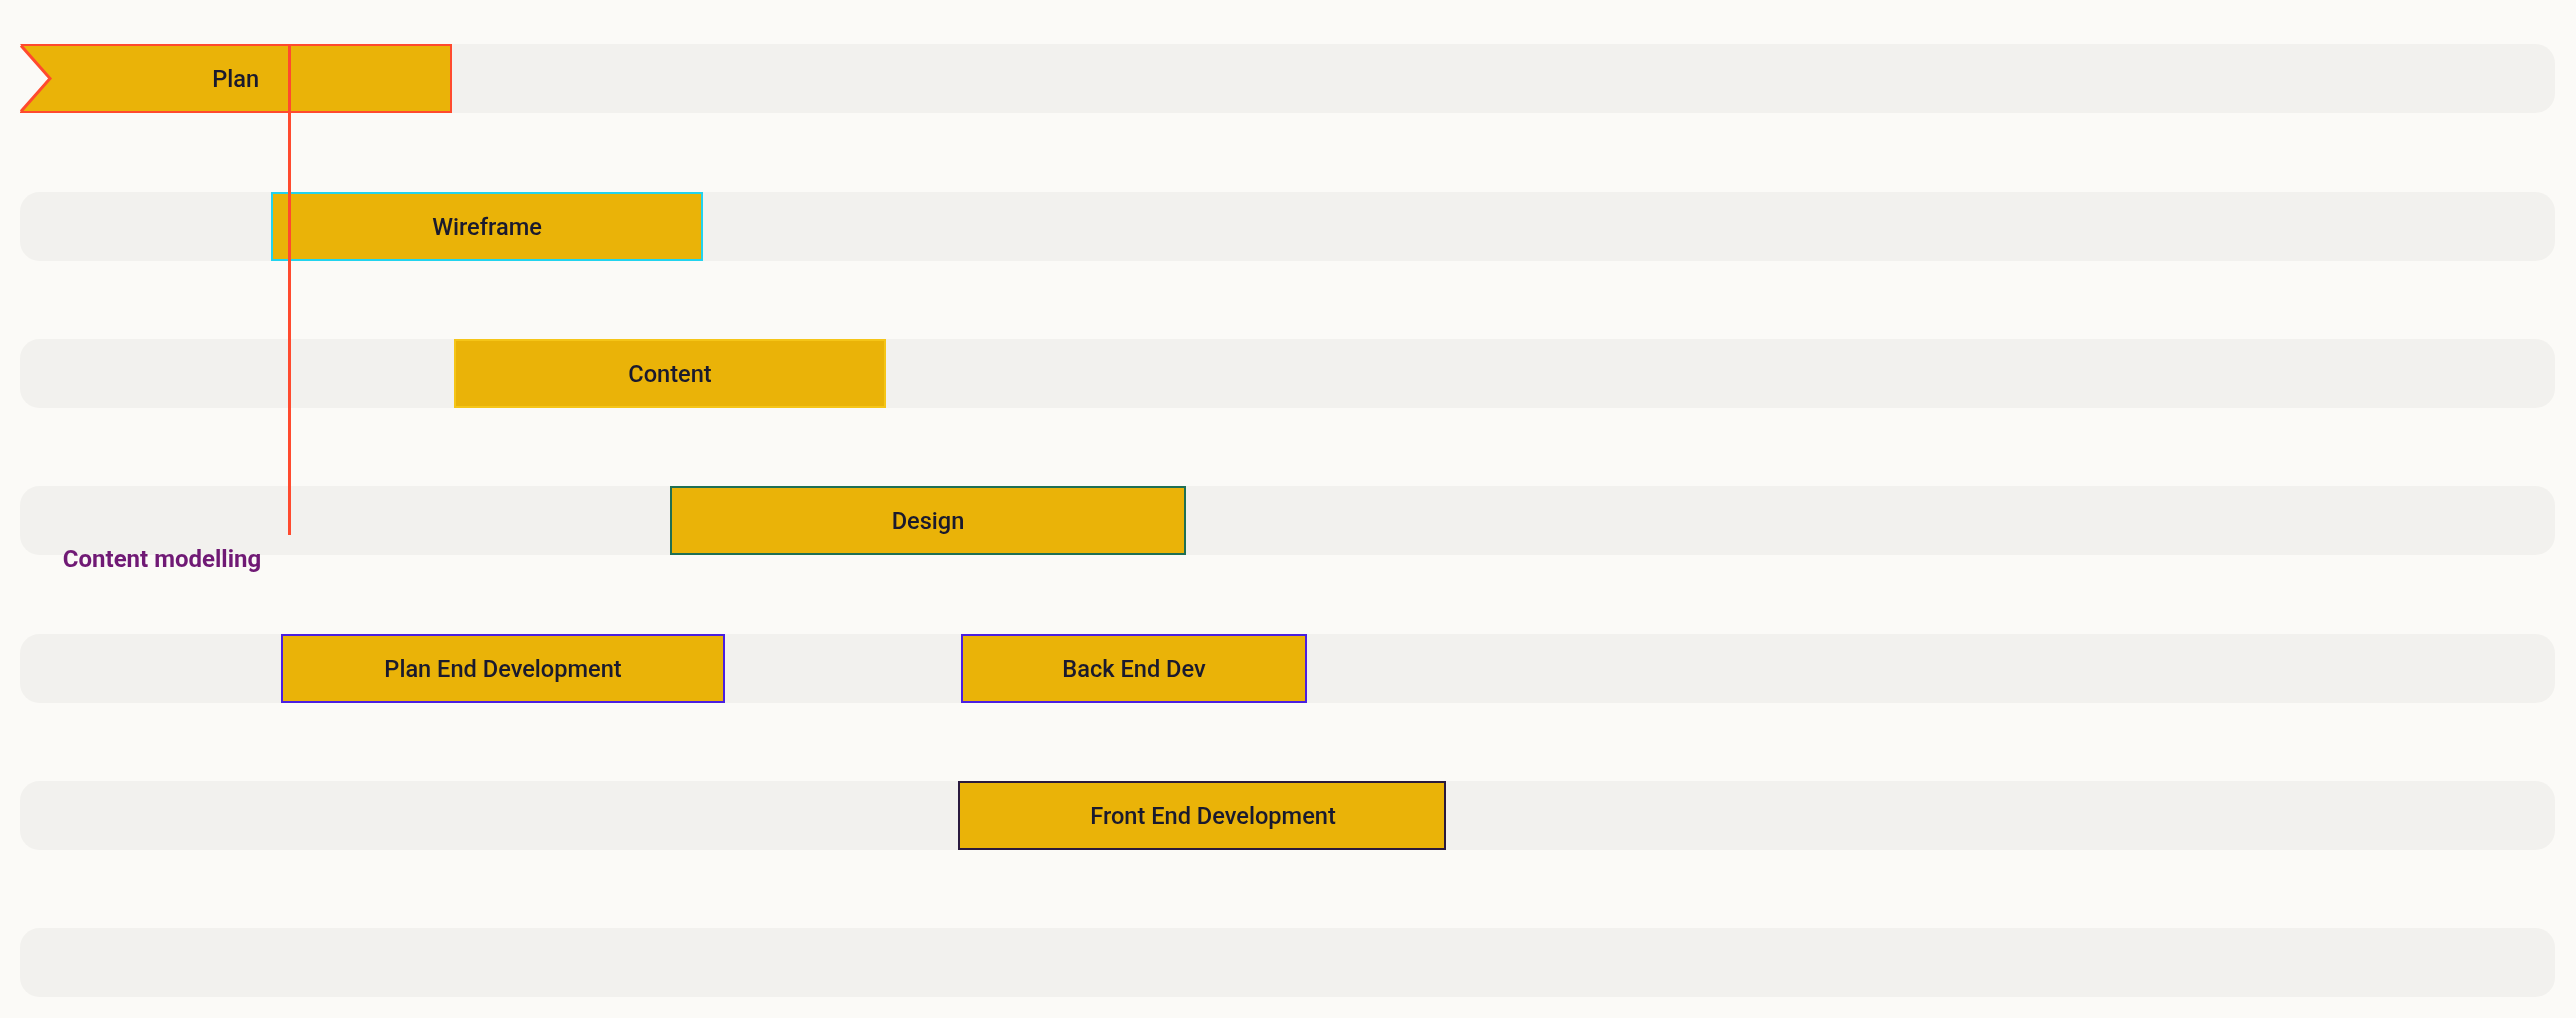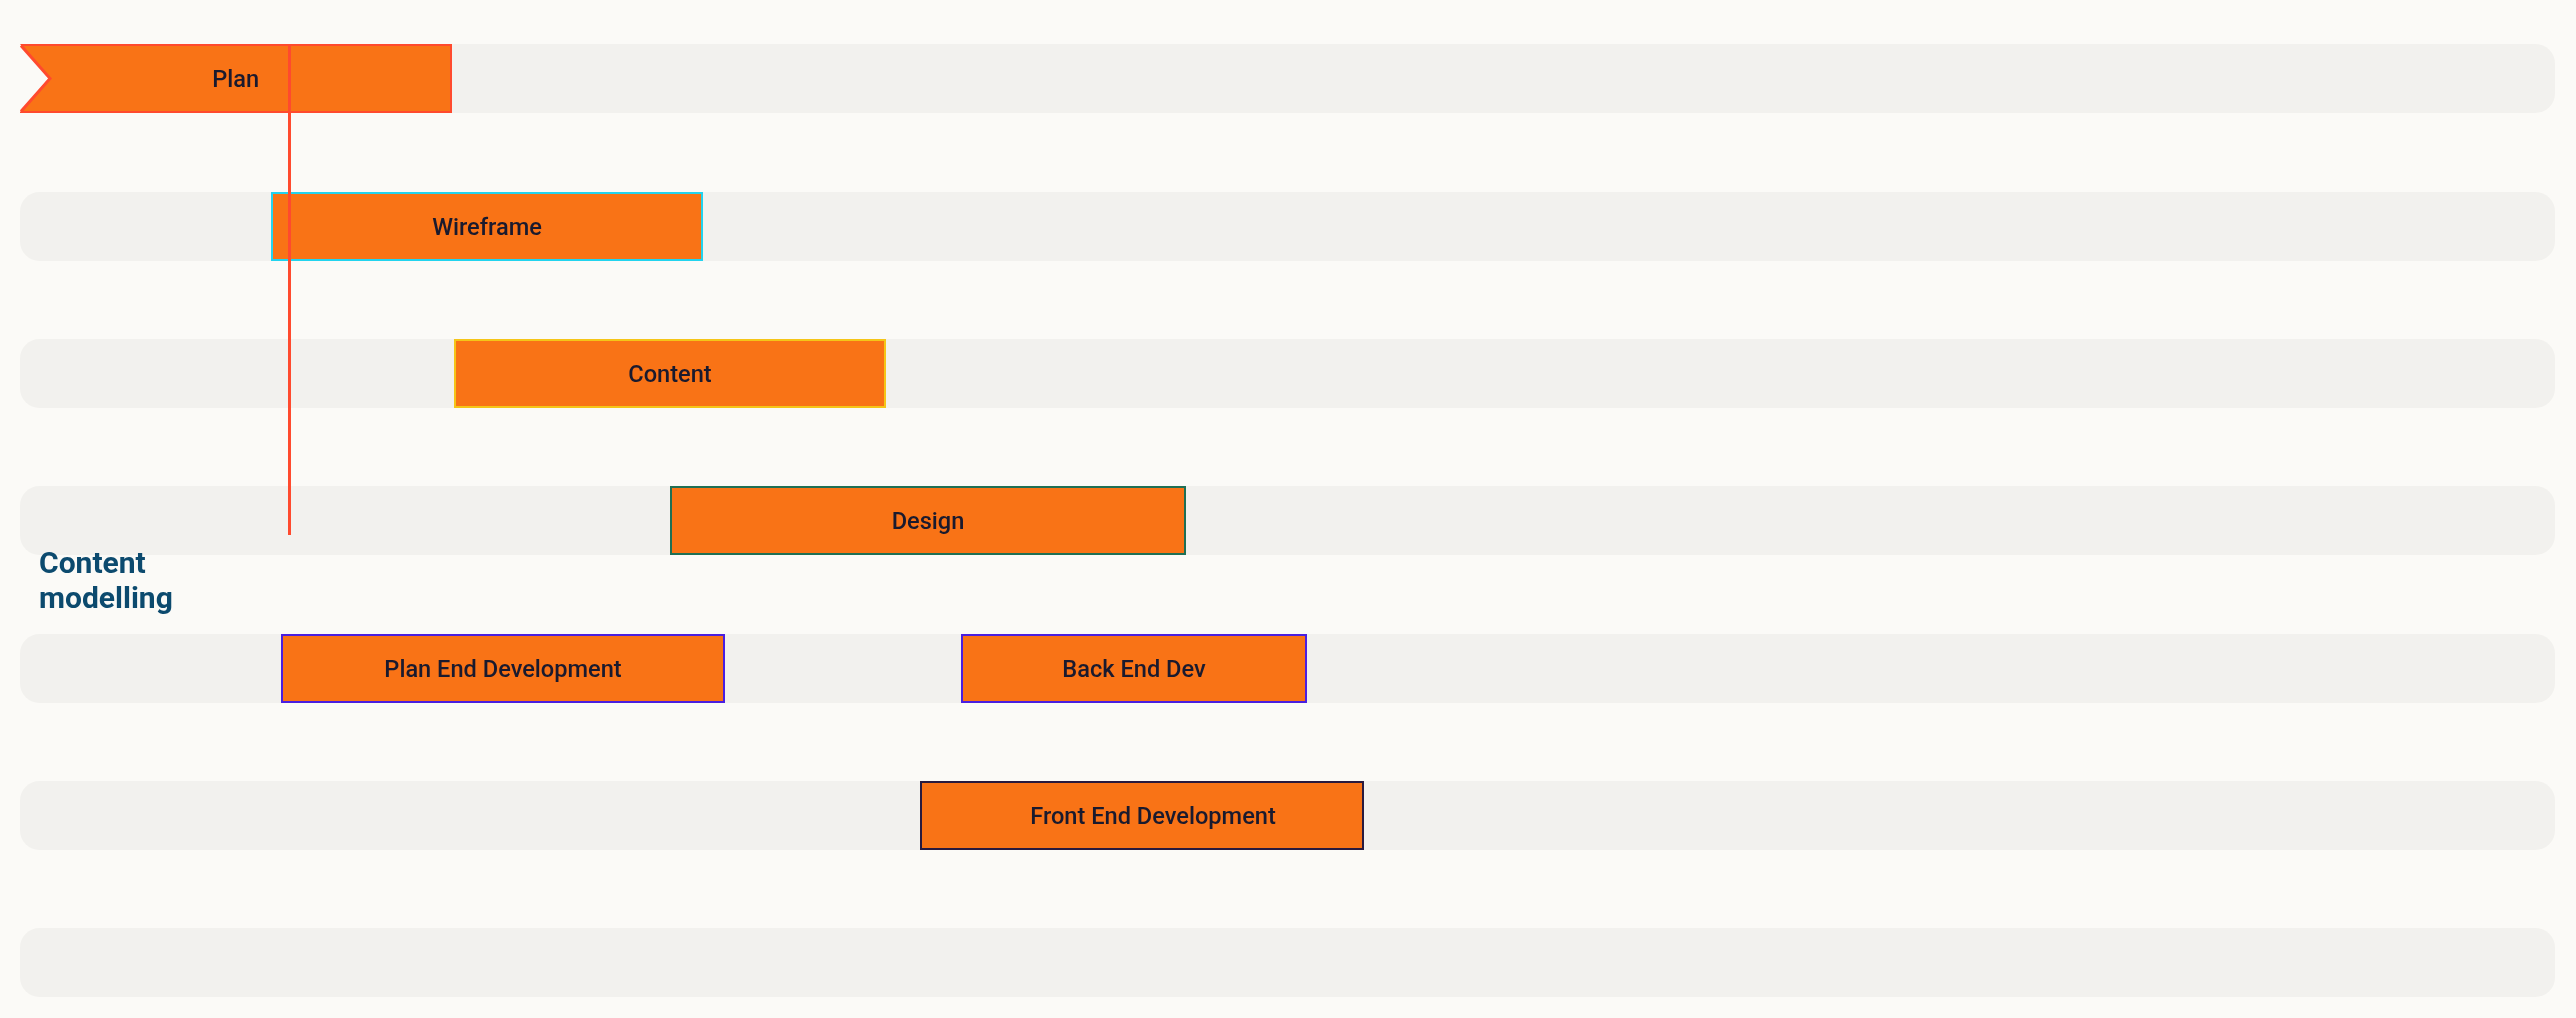--- a/index.html
+++ b/index.html
@@ -13,21 +13,21 @@
   }
   .track {
     position: absolute;
     height: 69px;
     background: #f2f1ee;
     border-radius: 19.6px;
   }
   .task {
     position: absolute;
     height: 69px;
-    background: #f97316;
+    background: #eab308;
     border: 2.9px solid;
     display: flex;
     align-items: center;
     justify-content: center;
     font-size: 23.6px;
     font-weight: 500;
     color: #1a1a2e;
   }
   
   .plan-chevron {
@@ -39,24 +39,24 @@
     z-index: 2;
   }
   .marker-line {
     position: absolute;
     width: 2.9px;
     background: #ff4a2e;
     z-index: 5;
   }
   .marker-label {
     position: absolute;
-    font-size: 30px;
+    font-size: 24px;
     font-weight: 700;
-    color: #0c4a6e;
-    text-align: left;
+    color: #701a75;
+    text-align: center;
     z-index: 6;
   }
 </style>
 </head>
 <body>
 
 <div class="track" style="left:19.6px;  top:44px;  width:2535px;"></div>
 <div class="track" style="left:19.6px;  top:192px; width:2535px;"></div>
 <div class="track" style="left:19.6px;  top:339px; width:2535px;"></div>
 <div class="track" style="left:19.6px;  top:486px; width:2535px;"></div>
@@ -85,19 +85,19 @@
 </div>
 
 <div class="task" style="left:281px; top:634px; width:444px; border-color:#4a1fe0;">
   <span>Plan End Development</span>
 </div>
 
 <div class="task" style="left:961px; top:634px; width:346px; border-color:#4a1fe0;justify-content:center;">
   <span>Back End Dev</span>
 </div>
 
-<div class="task" style="left:920px; top:781px; width:444px; border-color:#2a1a3e;padding-left:22px;">
+<div class="task" style="left:958px; top:781px; width:488px; border-color:#2a1a3e;padding-left:22px;">
   <span>Front End Development</span>
 </div>
 
 <div class="marker-line" style="left:288px; top:44px; height:491px;"></div>
 <div class="marker-label" style="left:39px; top:545px; width:246px;">Content modelling</div>
 
 
 </body></html>

